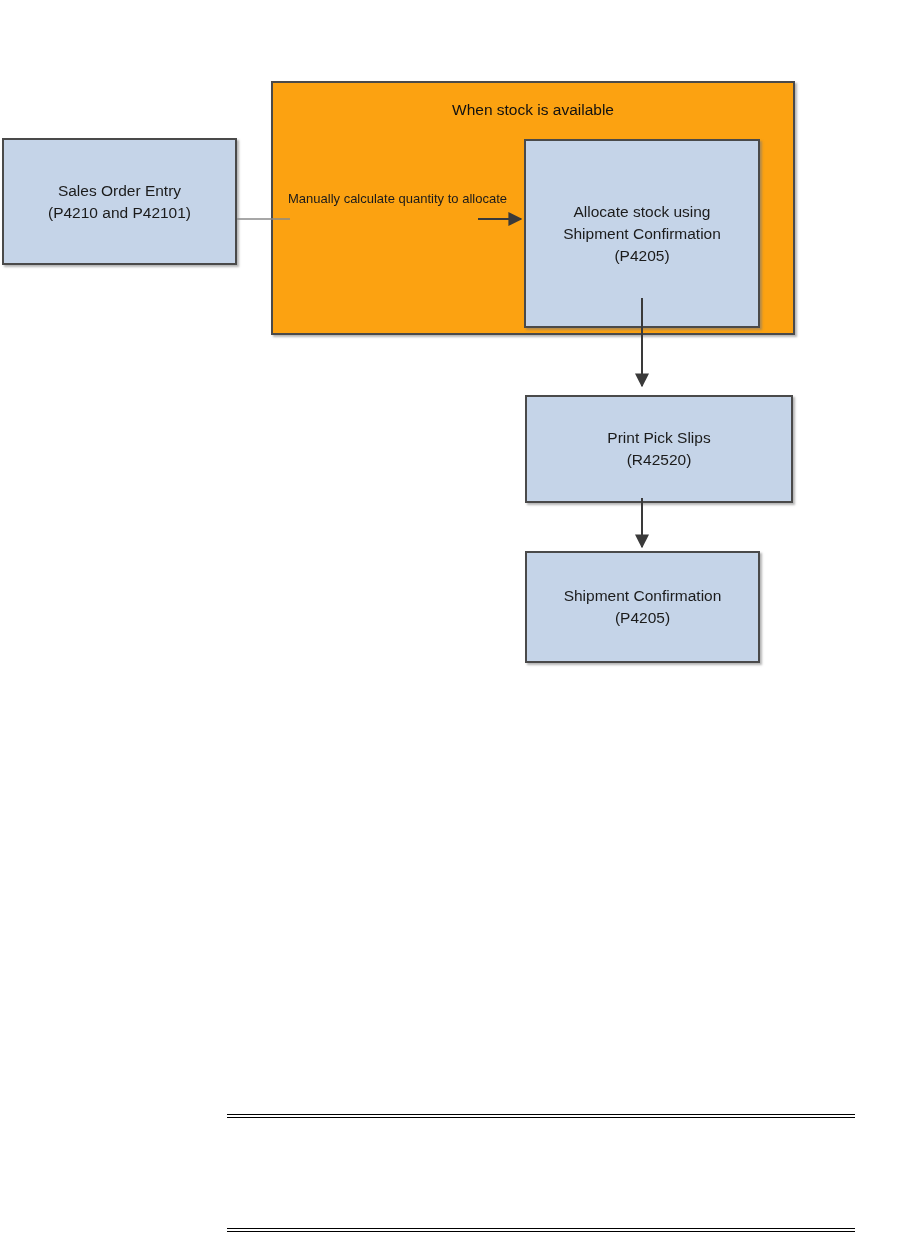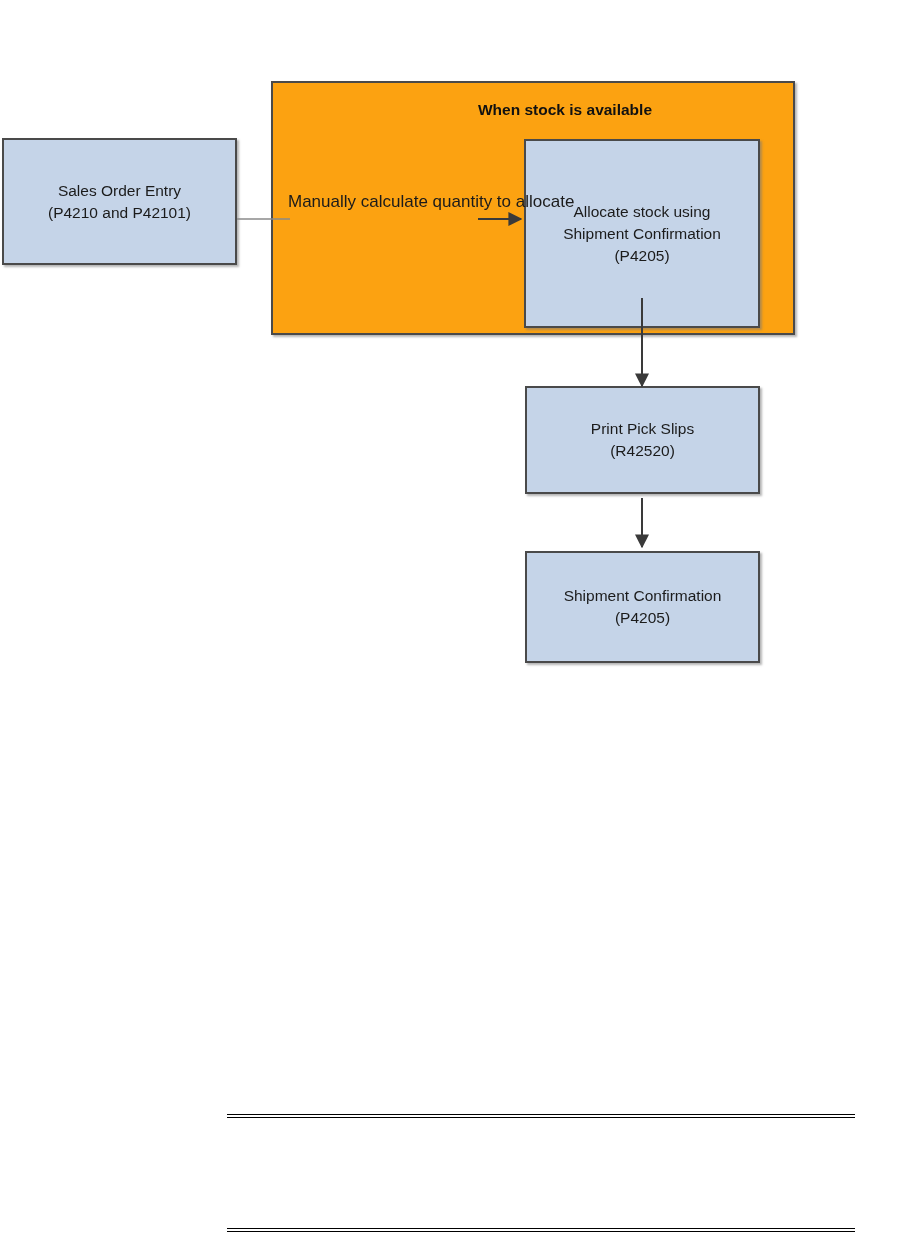--- a/index.html
+++ b/index.html
@@ -51,39 +51,38 @@
     background: #fca211;
     border: 2px solid #4a4a4a;
     box-sizing: border-box;
     box-shadow: 2px 2px 2px rgba(120,120,120,0.55);
   }
   #group-stock-available-title {
     position: absolute;
     left: 0; top: 18px; width: 100%;
     text-align: center;
     font-size: 15.5px;
-    font-weight: bold;
+    font-weight: normal;
     color: #111111;
-    margin-left: 32px;
   }
   #node-allocate-stock {
     left: 524px; top: 139px; width: 236px; height: 189px;
   }
   #node-print-pick-slips {
-    left: 525px; top: 386px; width: 235px; height: 108px;
+    left: 525px; top: 395px; width: 268px; height: 108px;
   }
   #node-shipment-confirmation {
     left: 525px; top: 551px; width: 235px; height: 112px;
   }
 
   
   .edge-label {
     position: absolute;
     text-align: center;
-    font-size: 17px;
+    font-size: 13px;
     line-height: 1.42;
     color: #1b1b1b;
     white-space: nowrap;
   }
   #edge-label-manual-calc {
     left: 288px; top: 190px; width: 190px;
   }
 
   
   #connectors {

